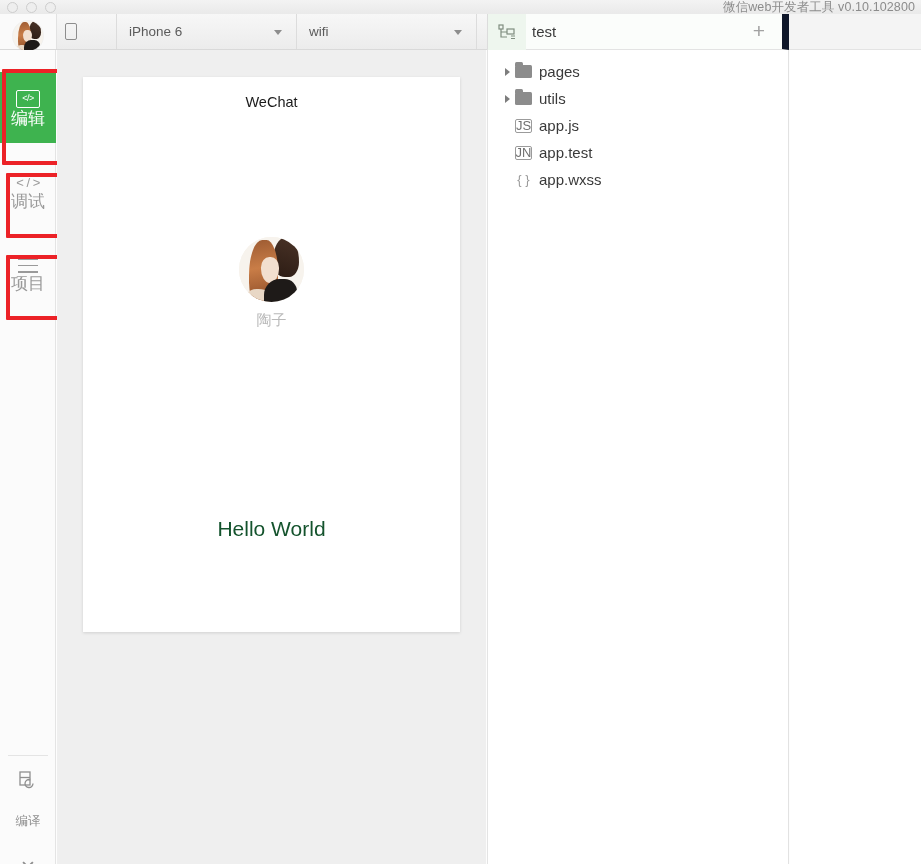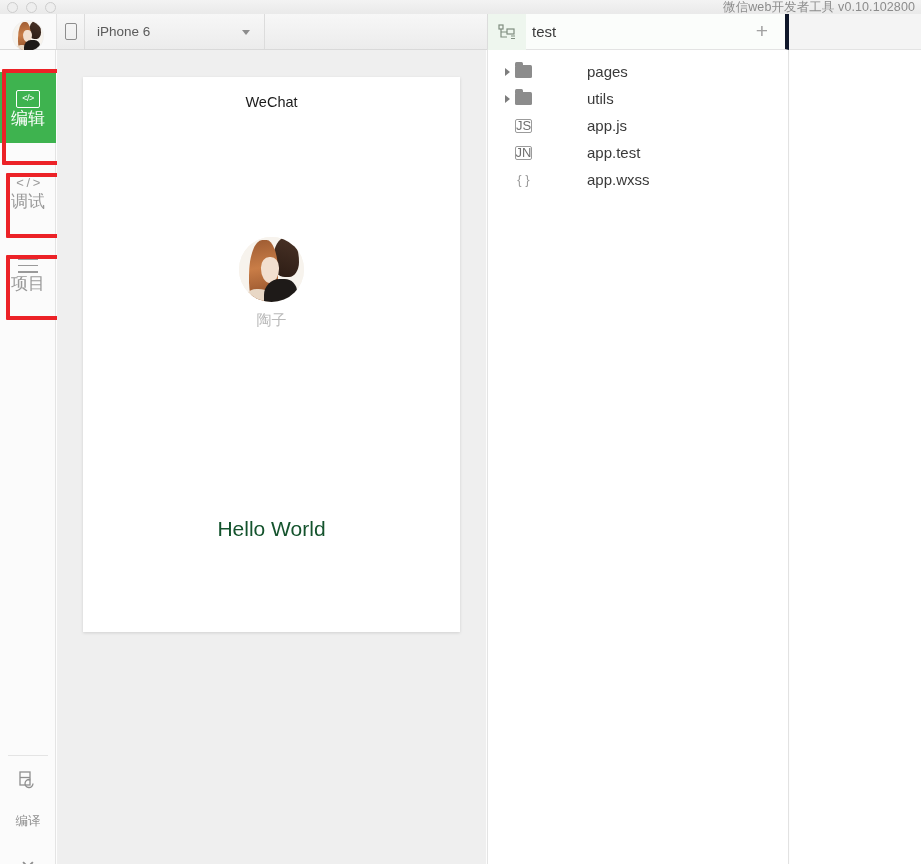--- a/index.html
+++ b/index.html
@@ -53,35 +53,35 @@
     border-left: 1px solid #e2e2e2;
   }
   .phone-glyph {
     width: 12px; height: 17px; border: 1px solid #8d8d8d; border-radius: 2px;
   }
   .tb-select {
     position: relative; display: flex; align-items: center;
     border-left: 1px solid #dcdcdc;
     padding: 0 12px; font-size: 13.5px; color: #5b5b5b;
   }
-  .tb-select.device { width: 180px; }
+  .tb-select.device { width: 180px; margin-left: 32px; }
   .tb-select.network { width: 180px; }
   .tb-caret {
     position: absolute; right: 14px; top: 50%; margin-top: -2px;
     width: 0; height: 0;
     border-left: 4.5px solid transparent; border-right: 4.5px solid transparent;
     border-top: 5px solid #8d8d8d;
   }
   .tb-spacer { flex: 0 0 25px; border-left: 1px solid #dcdcdc; }
 
   
   .proj-tab {
     position: absolute; left: 487px; top: 14px; width: 302px; height: 36px;
     background: #fbfdfb;
-    border-left: 1px solid #dcdcdc; border-right: 4px solid #0f172a;
+    border-left: 1px solid #dcdcdc; border-right: 7px solid #0f172a;
     border-bottom: 1px solid #e3e3e3;
     display: flex; align-items: center;
   }
   .proj-icon-box {
     width: 38px; height: 36px; background: #eef6ee;
     display: flex; align-items: center; justify-content: center;
   }
   .proj-name { font-size: 15px; color: #3c3c3c; margin-left: 6px; }
   .proj-add {
     position: absolute; right: 14px; top: 50%; margin-top: -9px;
@@ -218,21 +218,21 @@
   .folder-ico::before {
     content: ""; position: absolute; left: 0; top: -3px;
     width: 8px; height: 4px; background: #8c8c8c; border-radius: 1.5px 1.5px 0 0;
   }
   .file-badge {
     width: 17px; height: 14px; border: 1px solid #9b9b9b; border-radius: 2px;
     font-size: 13px; color: #6f6f6f; display: flex; align-items: center;
     justify-content: center; margin-right: 7px; flex: 0 0 auto; line-height: 1;
   }
   .file-badge.plain { border: none; font-size: 13px; color: #9b9b9b; }
-  .tree-label { line-height: 18px; margin-left: 48px; }
+  .tree-label { line-height: 18px; }
 
   
   .editor-panel {
     position: absolute; left: 790px; top: 50px; width: 131px; height: 814px;
     background: #ffffff;
   }
 </style>
 </head>
 <body>
 
@@ -257,20 +257,24 @@
             <span class="shoulder"></span>
             <span class="body"></span>
         </div>
       </div>
     </div>
     <div class="device-icon-cell">
       <span class="phone-glyph"></span>
     </div>
     <div class="tb-select device">
       <span>iPhone 6</span>
+      <span class="tb-caret"></span>
+    </div>
+    <div class="tb-select network">
+      <span>wifi</span>
       <span class="tb-caret"></span>
     </div>
     <div class="tb-spacer"></div>
   </div>
 
   <div class="proj-tab">
     <div class="proj-icon-box">
       <svg width="18" height="18" viewBox="0 0 18 18" aria-hidden="true">
         <rect x="1" y="2" width="4" height="4" fill="none" stroke="#7f8d7f" stroke-width="1.2"></rect>
         <rect x="9" y="6" width="7" height="5" fill="none" stroke="#7f8d7f" stroke-width="1.2"></rect>

